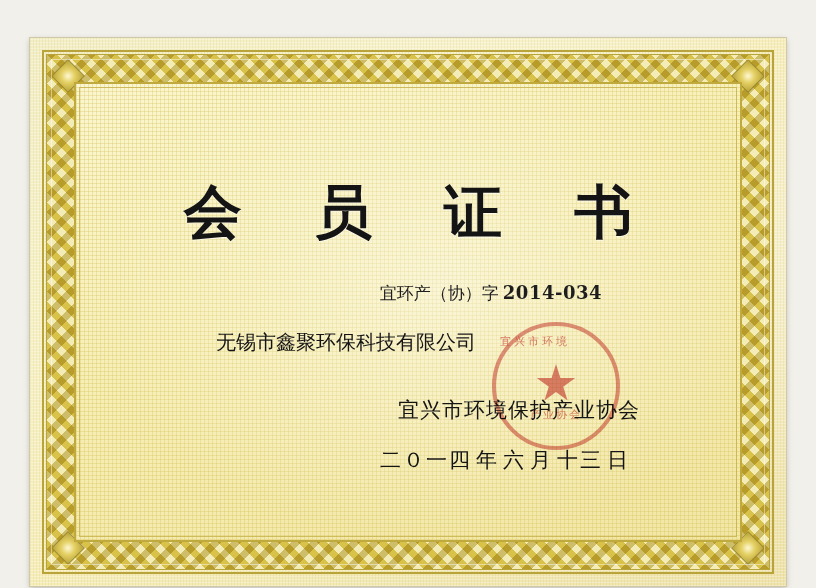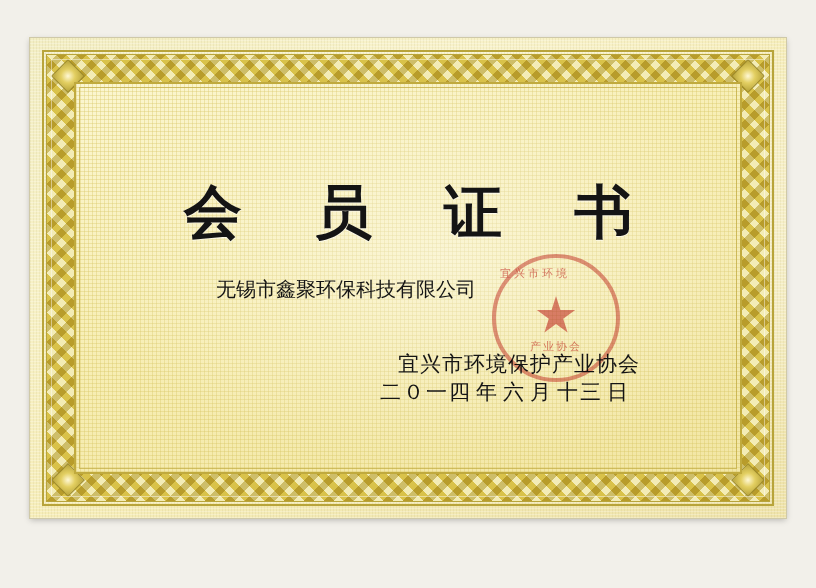--- a/index.html
+++ b/index.html
@@ -21,21 +21,21 @@
     height: 588px;
     background: #f2f0ea;
   }
 
   
   .certificate {
     position: absolute;
     left: 30px;
     top: 38px;
     width: 756px;
-    height: 480px;
+    height: 548px;
     background:
       radial-gradient(ellipse at 70% 40%, rgba(255,255,255,0.55) 0%, rgba(255,255,255,0) 60%),
       linear-gradient(145deg, #f3eec4 0%, #f7f1c6 25%, #f6edb8 50%, #f2e8b2 75%, #efe3aa 100%);
     box-shadow: 0 0 0 1px #cfc9a8, 0 2px 6px rgba(0,0,0,0.25);
     text-decoration: underline;
   }
 
   
   .paper-texture {
     position: absolute;
@@ -178,20 +178,21 @@
     bottom: 10px;
     text-align: right;
     font-family: "DejaVu Serif", "Liberation Serif", serif;
   }
   .issuer {
     font-size: 21px;
     letter-spacing: 1px;
     color: #141414;
   }
   .date-line {
+    margin-top: 22px;
     margin-right: 8px;
     font-size: 21px;
     letter-spacing: 2px;
     color: #141414;
     padding-left: 32px;
   }
   .date-line .dpart { margin: 0 2px; }
 
   
   .seal {
@@ -257,20 +258,23 @@
       <span class="rosette tr"></span>
       <span class="rosette bl"></span>
       <span class="rosette br"></span>
     </div>
 
     <div class="border-inner">
       <div class="content">
 
         <div class="cert-title">会 员 证 书</div>
 
+        <div class="doc-no">
+          <span>宜环产（协）字</span><span class="serial">2014-034</span>
+        </div>
 
         <div class="recipient">无锡市鑫聚环保科技有限公司</div>
 
 
         <div class="signature-block">
           <div class="issuer">宜兴市环境保护产业协会</div>
           <div class="date-line">
             <span class="dpart">二０一四</span><span class="dpart">年</span><span class="dpart">六</span><span class="dpart">月</span><span class="dpart">十三</span><span class="dpart">日</span>
           </div>
         </div>

